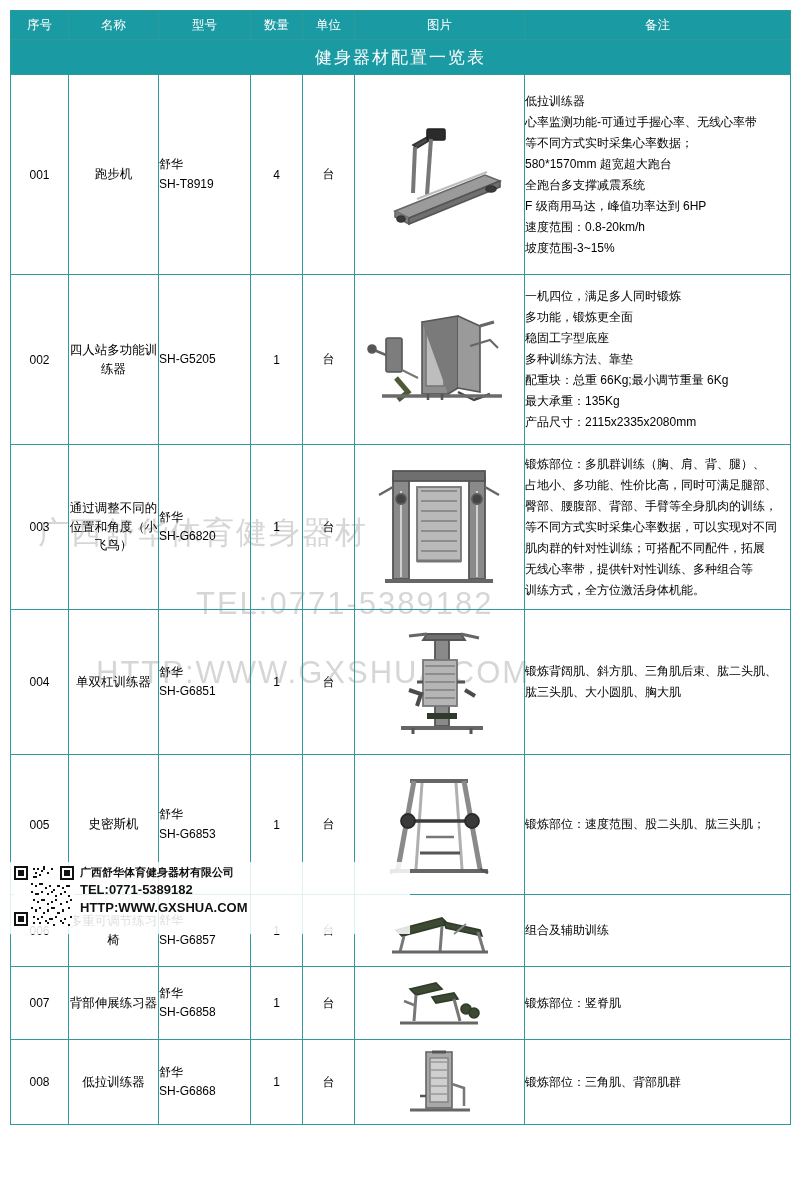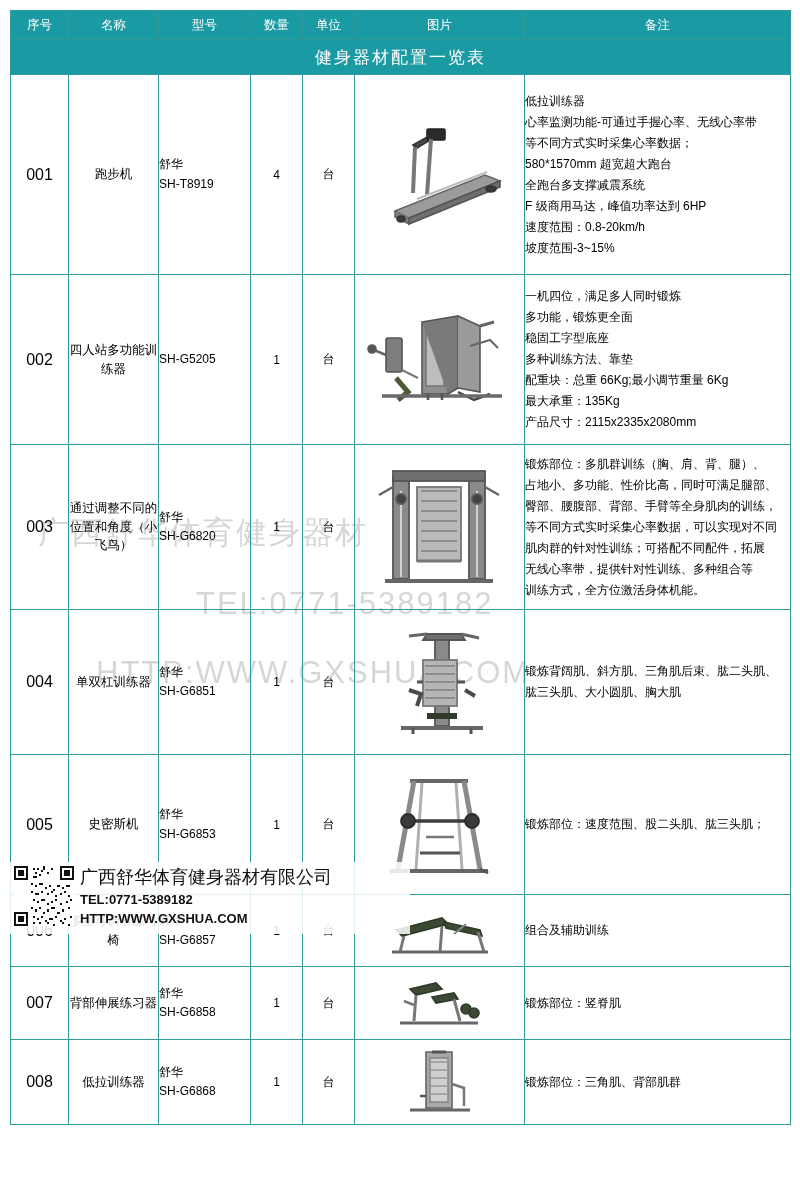--- a/index.html
+++ b/index.html
@@ -44,21 +44,21 @@
     font-weight: normal;
   }
   .hdr {
     background: #1a9aa3;
     color: #ffffff;
     font-size: 12.5px;
     text-align: center;
     height: 28px;
     font-weight: normal;
   }
-  .c-idx { text-align: center; font-size: 16px; }
+  .c-idx { text-align: center; font-size: 12px; }
   .c-name { text-align: center; font-size: 12.5px; line-height: 1.5; padding: 2px 6px; margin-left: 28px; }
   .c-model { text-align: left; font-size: 12px; line-height: 1.6; }
   .c-qty { text-align: center; font-size: 12px; }
   .c-unit { text-align: center; font-size: 12px; }
   .c-pic { text-align: center; }
   .c-note {
     font-size: 12px;
     line-height: 1.75;
     padding: 6px 8px;
     text-align: left;
@@ -104,22 +104,22 @@
     display: flex;
     align-items: flex-start;
   }
   .qr {
     width: 60px; height: 60px;
     margin: 4px 6px 0 4px;
     flex: 0 0 auto;
   }
   .stamp-lines { padding-top: 2px; }
   .stamp-l1 {
-    font-size: 18px;
-    font-weight: normal;
+    font-size: 11px;
+    font-weight: bold;
     color: #111;
     line-height: 1.5;
     white-space: nowrap;
   }
   .stamp-l2, .stamp-l3 {
     font-size: 13px;
     font-weight: bold;
     color: #111;
     line-height: 1.45;
     white-space: nowrap;

